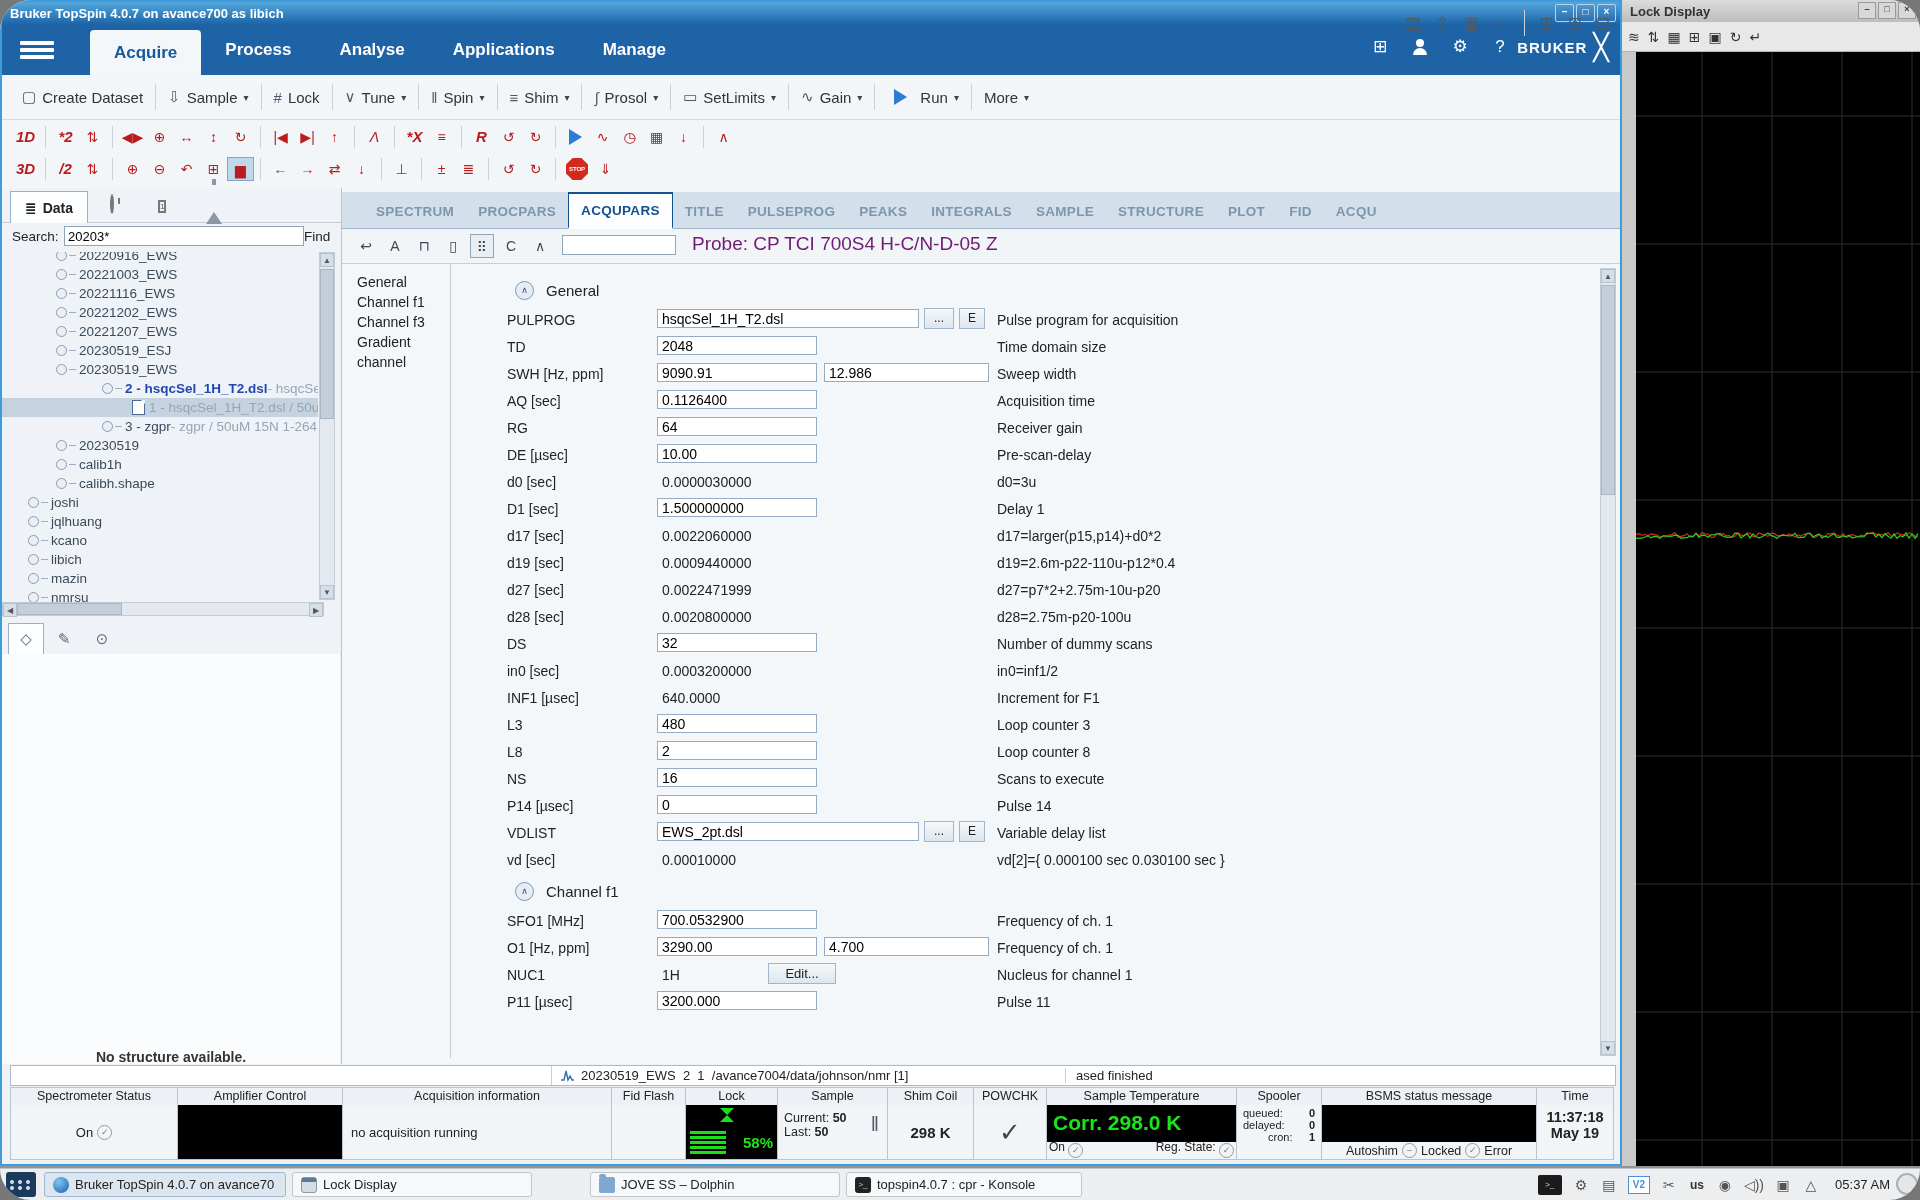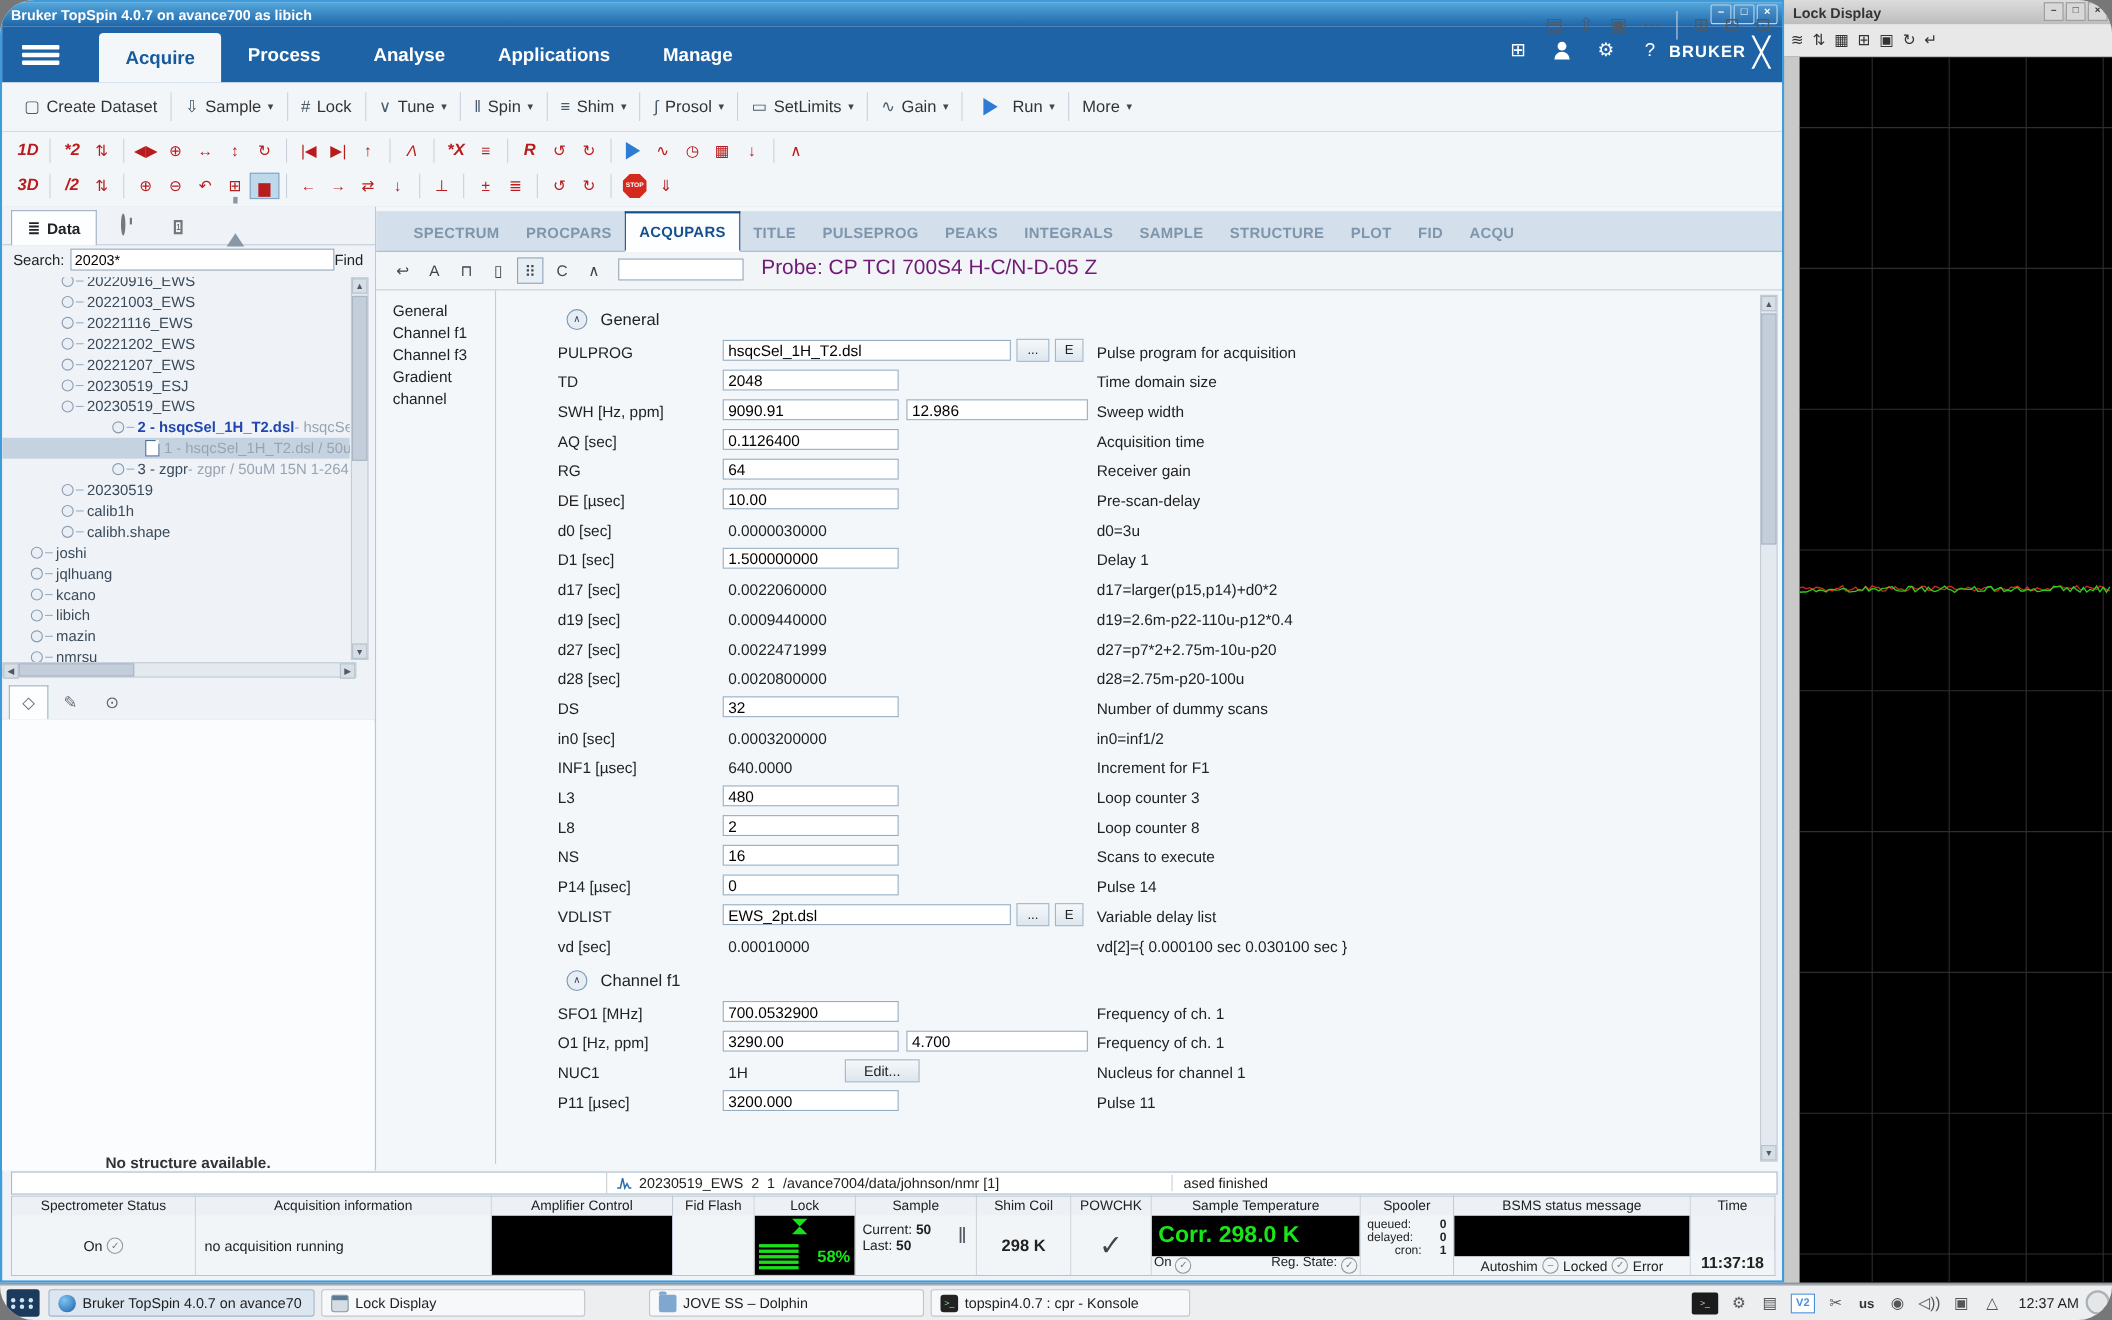--- a/index.html
+++ b/index.html
@@ -691,30 +691,30 @@
     </div>
 
     <div id="statustable">
         <div class="stcol" style="width: 168px;">
           <div class="sth">Spectrometer Status</div>
           <div class="stc" style="display: flex; align-items: center; justify-content: center; gap: 4px;">
             <span>On</span>
             <span class="ccheck">✓</span>
           </div>
         </div>
+        <div class="stcol" style="width: 165px;">
+          <div class="sth">Amplifier Control</div>
+          <div class="stc">
+            <div class="blackbox"></div>
+          </div>
+        </div>
         <div class="stcol" style="width: 269px;">
           <div class="sth">Acquisition information</div>
           <div class="stc" style="display: flex; align-items: center; padding-left: 8px; font-size: 13px;">
             <span>no acquisition running</span>
-          </div>
-        </div>
-        <div class="stcol" style="width: 165px;">
-          <div class="sth">Amplifier Control</div>
-          <div class="stc">
-            <div class="blackbox"></div>
           </div>
         </div>
         <div class="stcol" style="width: 74px;">
           <div class="sth">Fid Flash</div>
           <div class="stc"></div>
         </div>
         <div class="stcol" style="width: 92px;">
           <div class="sth">Lock</div>
           <div class="stc">
             <div class="blackbox">
@@ -790,21 +790,21 @@
               <span>Autoshim</span>
               <span class="ccheck">–</span>
               <span>Locked</span>
               <span class="ccheck">✓</span>
               <span>Error</span>
             </div>
           </div>
         </div>
         <div class="stcol" style="width: 77px;">
           <div class="sth">Time</div>
-          <div class="stc" style="text-align: center; font-weight: bold; font-size: 14.5px; padding-top: 4px; margin-top: 32px;">
+          <div class="stc" style="text-align: center; font-weight: bold; font-size: 14.5px; padding-top: 4px;">
             <div>11:37:18</div>
             <div>May 19</div>
           </div>
         </div>
       </div>
   </div>
 
   <div id="lockwin">
     <div id="locktitle">
       <span>Lock Display</span>
@@ -874,16 +874,16 @@
         <span class="trico">⚙</span>
         <span class="trico">▤</span>
         <span class="trico v2">V2</span>
         <span class="trico">✂</span>
         <span class="trico txt">us</span>
         <span class="trico">◉</span>
         <span class="trico">◁))</span>
         <span class="trico">▣</span>
         <span class="trico">△</span>
       </div>
-    <div id="tbclock">12:37 AM</div>
+    <div id="tbclock">05:37 AM</div>
     <div id="tbcircle"></div>
   </div>
 </div>
 
 </body></html>

